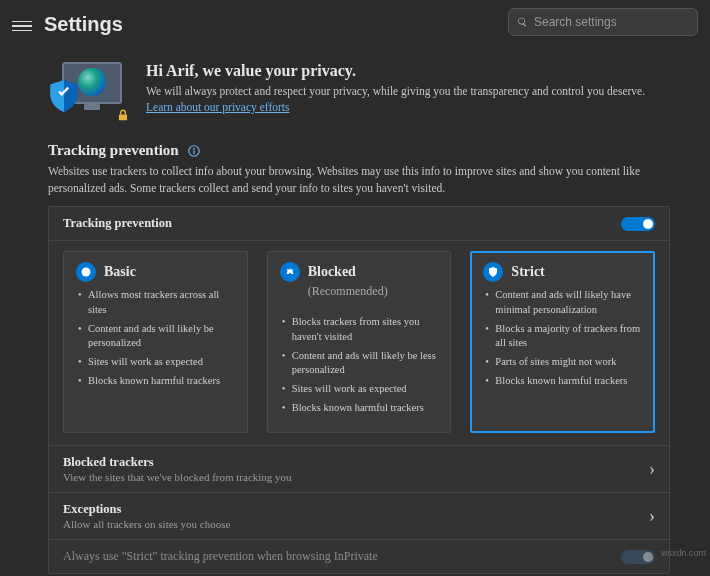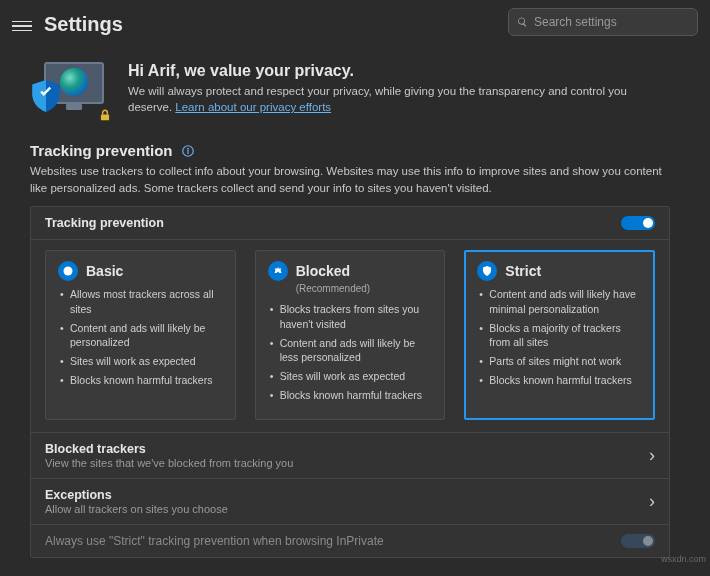--- a/index.html
+++ b/index.html
@@ -32,21 +32,21 @@
     display: flex; align-items: center;
     padding: 0 8px;
   }
   .search svg { width: 14px; height: 14px; fill: #aaa; margin-right: 6px; }
   .search input {
     flex: 1; background: transparent; border: none; outline: none;
     color: #ddd; font-size: 12px;
   }
   .search input::placeholder { color: #999; }
 
-  .content { padding: 4px 40px 0 30px; }
+  .content { padding: 4px 40px 0 48px; font-family: Liberation Serif, serif; }
 
   
   .hero { display: flex; gap: 18px; padding: 18px 0 14px 0; }
   .hero-ico { width: 80px; height: 58px; position: relative; flex-shrink: 0; }
   .monitor {
     position: absolute; left: 14px; top: 0; width: 60px; height: 42px;
     background: #4c5a6b; border-radius: 3px;
     border: 2px solid #6b7a8c;
   }
   .monitor::after {
@@ -122,32 +122,32 @@
     border: 2px solid #2296f3;
     padding: 9px 11px 11px 11px;
   }
   .card-hd { display: flex; align-items: center; gap: 8px; margin-bottom: 6px; }
   .card-ico {
     width: 20px; height: 20px; border-radius: 50%;
     background: #0078d4; display: flex; align-items: center; justify-content: center;
   }
   .card-ico svg { width: 12px; height: 12px; fill: #fff; }
   .card-title { font-size: 14px; font-weight: 600; }
-  .card-rec { font-size: 10px; color: #aaa; margin-left: 28px; margin-top: -4px; margin-bottom: 8px; }
+  .card-rec { font-size: 12px; color: #aaa; margin-left: 28px; margin-top: -4px; margin-bottom: 16px; }
   .card ul { list-style: none; }
   .card li {
     font-size: 10.5px; color: #cfcfcf; line-height: 1.35;
     padding-left: 12px; position: relative; margin-bottom: 5px;
   }
   .card li::before {
     content: "•"; position: absolute; left: 2px; top: 0; color: #cfcfcf;
   }
 
   .watermark {
-    position: absolute; right: 4px; bottom: 12px;
+    position: absolute; right: 4px; bottom: 18px;
     font-size: 9px; color: #6a6a6a;
   }
 </style>
 </head>
 <body>
 
 <div class="hdr">
   <div class="hamburger">
     <span></span>
       <span></span>

